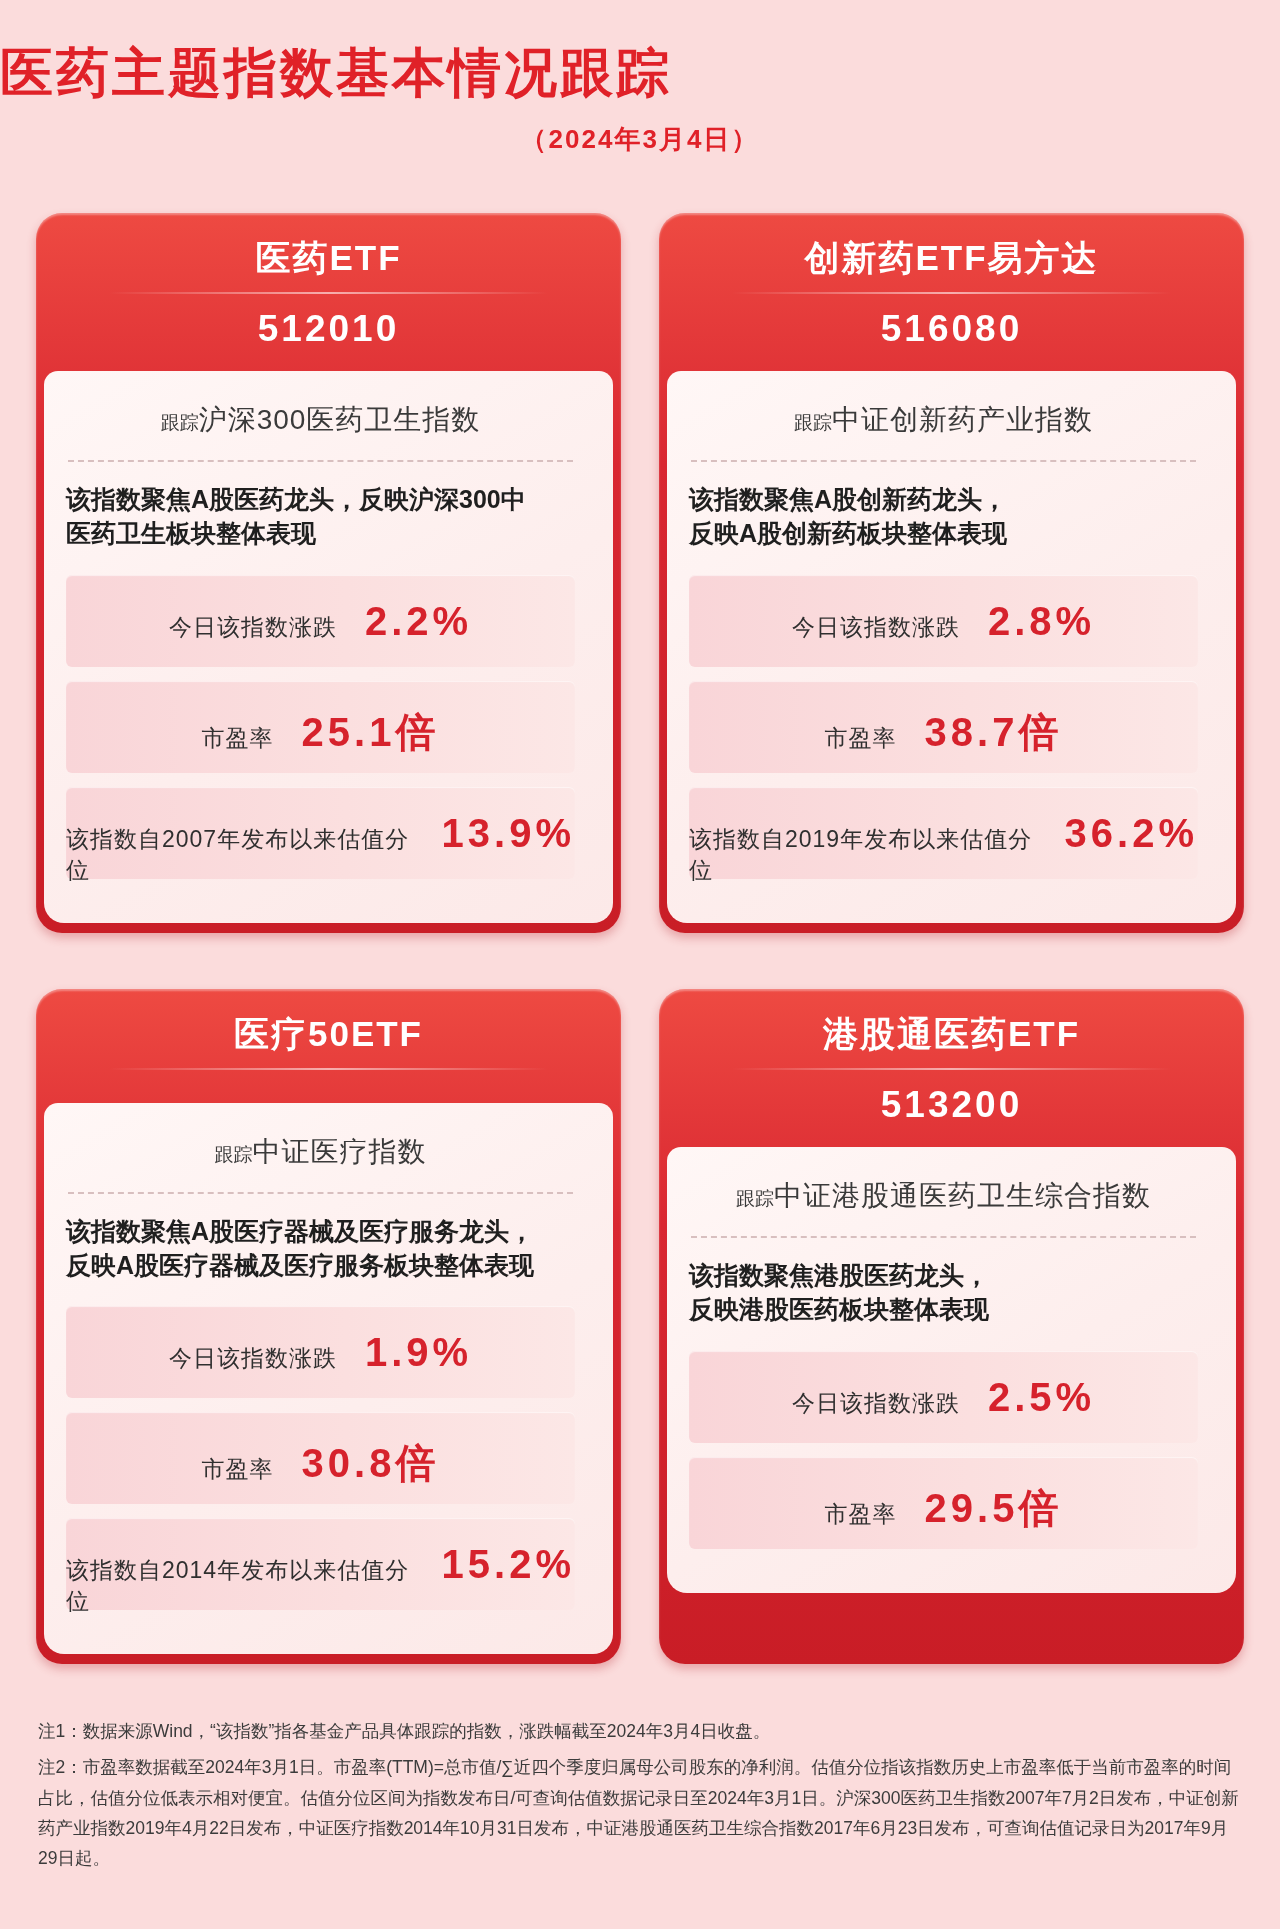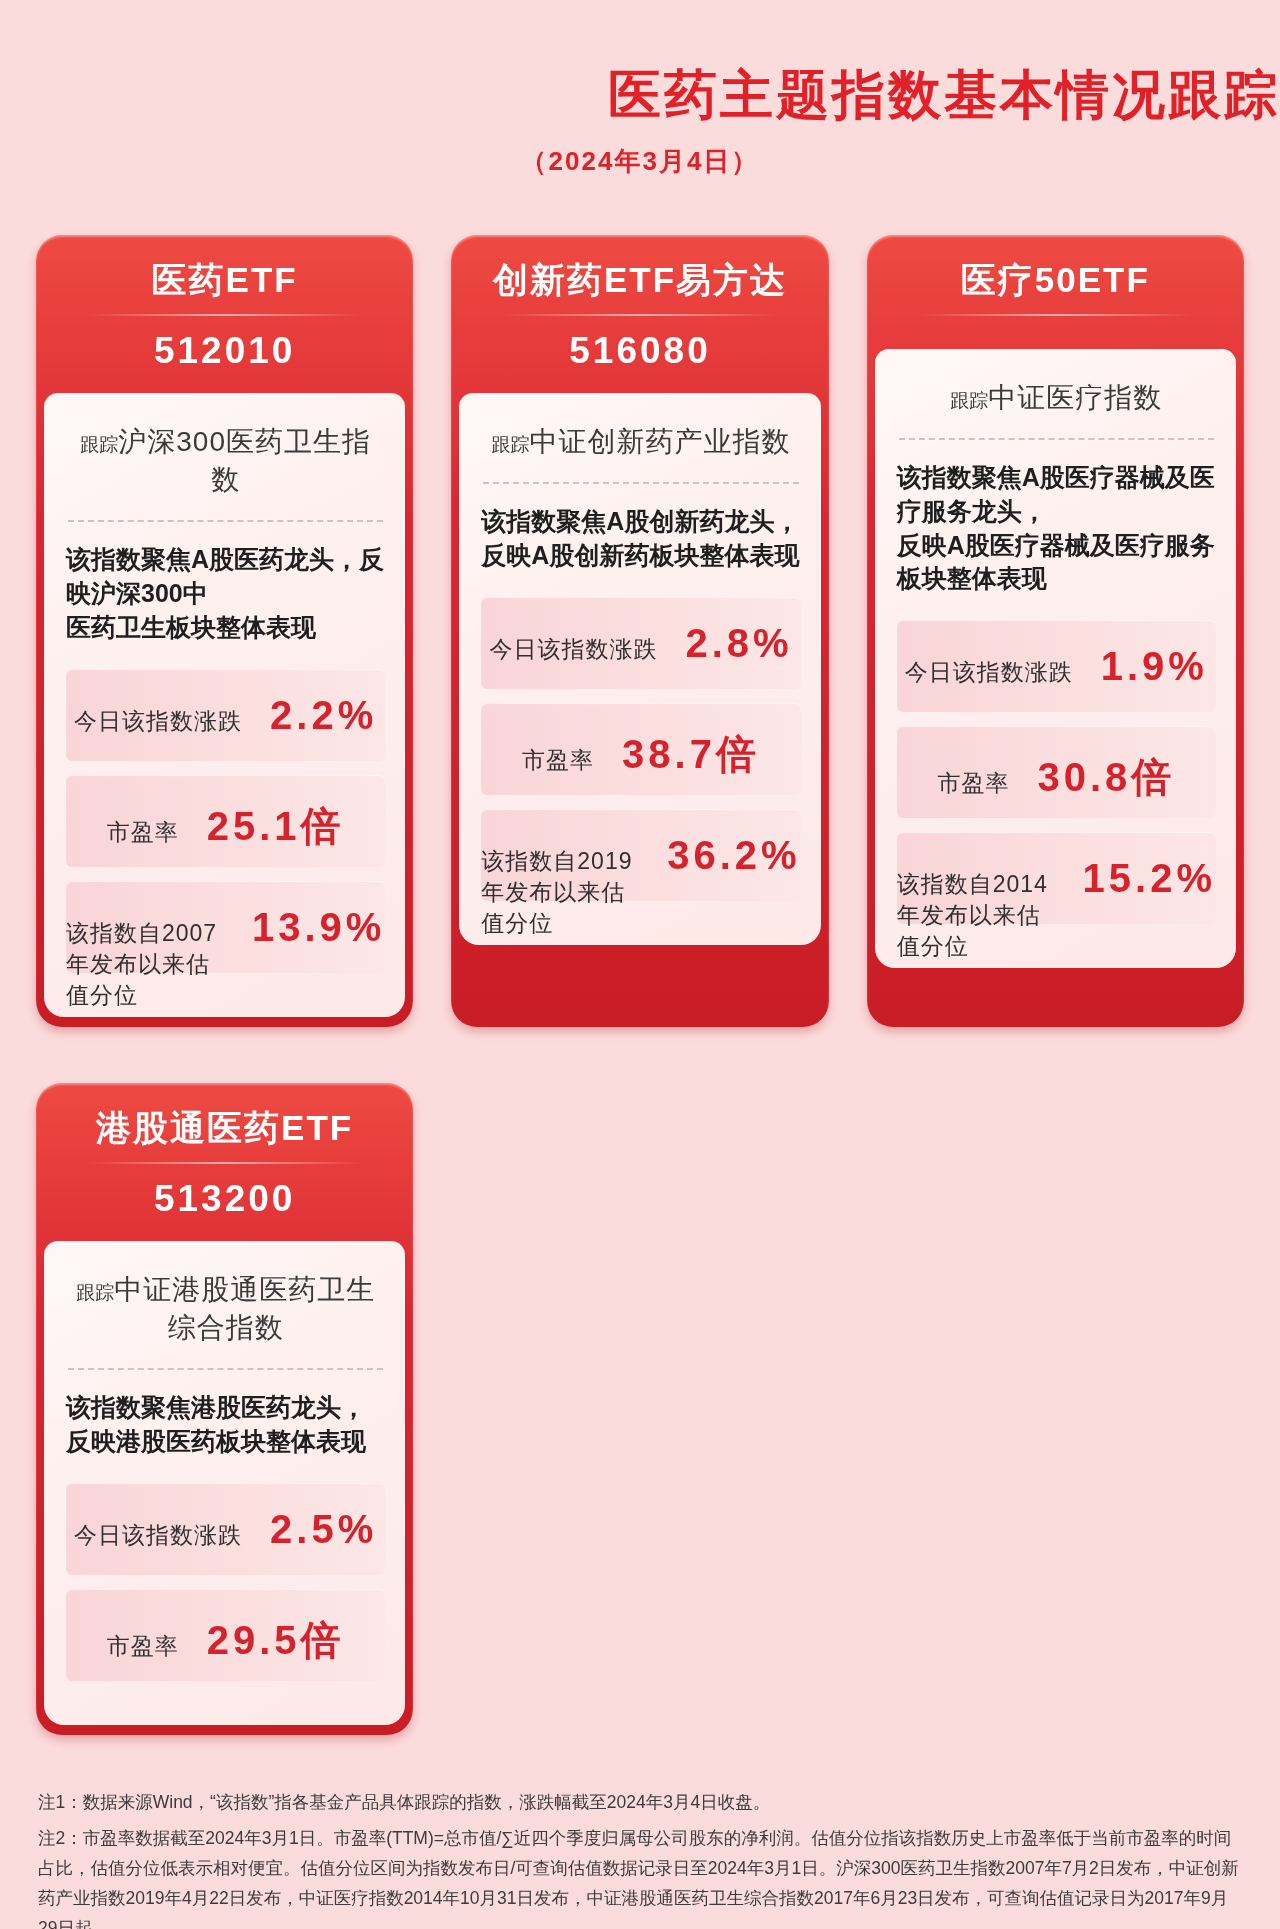--- a/index.html
+++ b/index.html
@@ -5,38 +5,38 @@
   * { margin: 0; padding: 0; box-sizing: border-box; }
   html, body { width: 1280px; }
   body {
     width: 1280px;
     height: 1929px;
     background: #fbdcdc;
     font-family: "Liberation Sans", "DejaVu Sans", sans-serif;
     overflow: hidden;
   }
   .page-title {
-    padding-top: 60px;
-    text-align: right;
+    padding-top: 38px;
+    text-align: left;
     font-size: 53px;
     font-weight: 800;
     letter-spacing: 3px;
     color: #e02128;
   }
   .page-subtitle {
     margin-top: 12px;
     text-align: center;
     font-size: 26px;
     font-weight: 700;
     letter-spacing: 2px;
     color: #e02128;
   }
   .cards {
     display: grid;
-    grid-template-columns: 1fr 1fr 1fr;
+    grid-template-columns: 1fr 1fr;
     column-gap: 38px;
     row-gap: 56px;
     margin: 56px 36px 0 36px;
   }
   .card {
     border-radius: 26px;
     padding: 0 8px 10px 8px;
     background: linear-gradient(180deg, #ee4a42 0%, #d92731 35%, #c91d26 100%);
     box-shadow: 0 5px 10px rgba(185, 35, 45, 0.30), inset 0 2px 2px rgba(255,255,255,0.35);
   }
@@ -59,21 +59,21 @@
   }
   .etf-code {
     font-size: 37px;
     font-weight: 800;
     letter-spacing: 3px;
     line-height: 1.2;
   }
   .card-body {
     background: linear-gradient(150deg, #fff7f6 0%, #fdeeed 55%, #fce9e8 100%);
     border-radius: 14px 14px 20px 20px;
-    padding: 30px 20px 44px 22px;
+    padding: 30px 38px 44px 22px;
   }
   .track-line {
     text-align: center;
     color: #3a3a3a;
   }
   .track-prefix { font-size: 19px; }
   .track-index  { font-size: 28px; letter-spacing: 1px; }
   .dashed-divider {
     border: none;
     border-top: 2px dashed #d8bfbf;

